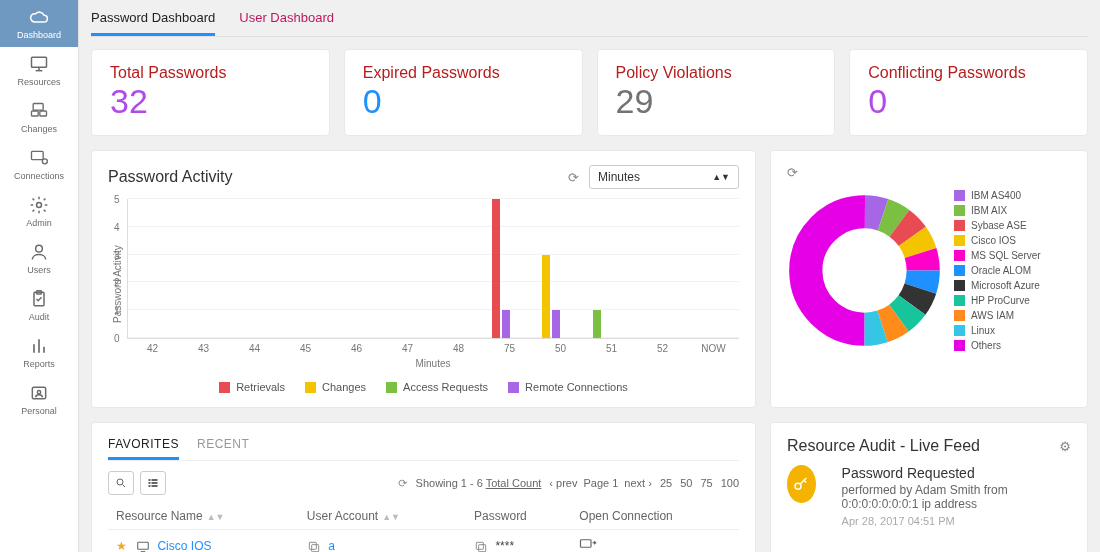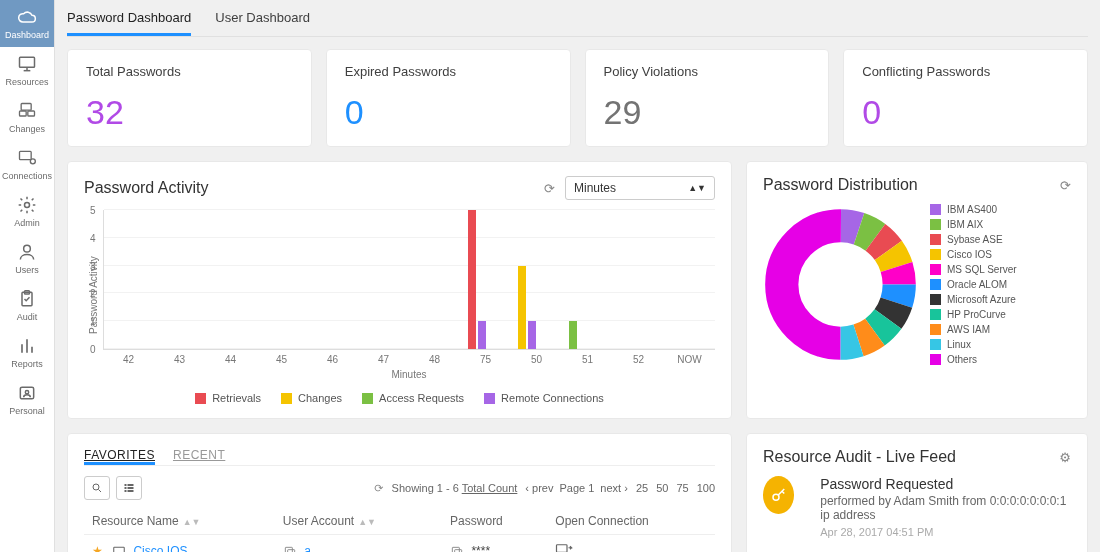--- a/index.html
+++ b/index.html
@@ -1,36 +1,36 @@
 <!DOCTYPE html>
 <html><head>
 <meta charset="utf-8">
 <style>
 * { margin: 0; padding: 0; box-sizing: border-box; }
 body { font-family: -apple-system, BlinkMacSystemFont, "Segoe UI", Arial, sans-serif; background: #f0f0f0; font-size: 13px; color: #333; width: 1100px; height: 552px; overflow: hidden; }
 .app { display: flex; height: 100%; }
 
 
-.sidebar { width: 55px; background: #fff; border-right: 1px solid #e0e0e0; display: flex; flex-direction: column; }
+.sidebar { width: 79px; background: #fff; border-right: 1px solid #e0e0e0; display: flex; flex-direction: column; }
 .side-item { display: flex; flex-direction: column; align-items: center; justify-content: center; padding: 7px 2px; cursor: pointer; color: #6b6b6b; font-size: 9px; gap: 3px; }
 .side-item.active { background: #7099c2; color: #fff; }
 .side-item svg, .side-icon { width: 20px; height: 20px; }
 
 
 .main { flex: 1; padding: 0 12px 12px 12px; overflow: auto; }
 
 
 .top-tabs { display: flex; gap: 24px; padding: 10px 0 0 0; border-bottom: 1px solid #e0e0e0; margin-bottom: 12px; }
-.top-tab { padding-bottom: 8px; font-size: 13px; color: #404040; cursor: pointer; }
+.top-tab { padding-bottom: 8px; font-size: 13px; color: #be185d; cursor: pointer; }
 .top-tab.active { color: #222; border-bottom: 3px solid #1e90ff; font-weight: 500; }
 
 
 .stat-row { display: flex; gap: 14px; margin-bottom: 14px; }
 .stat-card { flex: 1; background: #fff; border: 1px solid #e8e8e8; border-radius: 4px; padding: 14px 18px; }
-.stat-title { font-size: 13px; color: #404040; margin-bottom: 14px; }
+.stat-title { font-size: 16px; color: #b91c1c; margin-bottom: 0; }
 .stat-value { font-size: 34px; font-weight: 400; }
 
 
 .panel-row { display: flex; gap: 14px; margin-bottom: 14px; }
 .panel { background: #fff; border: 1px solid #e8e8e8; border-radius: 4px; padding: 14px 16px; }
 .panel-left { flex: 0 0 665px; }
 .panel-right { flex: 1; }
 .panel-header { display: flex; align-items: center; justify-content: space-between; margin-bottom: 10px; }
 .panel-title { font-size: 16px; color: #333; }
 .panel-controls { display: flex; align-items: center; gap: 10px; }
@@ -53,21 +53,21 @@
 .swatch { width: 11px; height: 11px; }
 
 
 .donut-wrap { display: flex; align-items: center; gap: 12px; }
 .donut { width: 155px; height: 155px; }
 .donut-legend { font-size: 10px; color: #555; display: flex; flex-direction: column; gap: 4px; }
 .donut-legend-item { display: flex; align-items: center; gap: 6px; }
 
 
 .fav-tabs { display: flex; gap: 18px; border-bottom: 1px solid #eee; margin-bottom: 10px; }
-.fav-tab { font-size: 12px; color: #999; cursor: pointer; letter-spacing: 0.5px; text-decoration: underline; }
+.fav-tab { padding-bottom: 6px; font-size: 12px; color: #999; cursor: pointer; letter-spacing: 0.5px; }
 .fav-tab.active { color: #222; border-bottom: 3px solid #1e90ff; }
 .table-toolbar { display: flex; justify-content: space-between; align-items: center; margin-bottom: 8px; font-size: 11px; color: #666; }
 .tb-left { display: flex; gap: 6px; }
 .icon-btn { border: 1px solid #ccc; border-radius: 3px; width: 26px; height: 24px; display: flex; align-items: center; justify-content: center; cursor: pointer; background: #fff; }
 .tb-right { display: flex; align-items: center; gap: 8px; }
 .pager { display: flex; align-items: center; gap: 6px; }
 table.data { width: 100%; border-collapse: collapse; font-size: 12px; }
 table.data th { text-align: left; padding: 6px 8px; color: #666; font-weight: 400; border-bottom: 1px solid #eee; }
 table.data td { padding: 8px; border-bottom: 1px solid #f4f4f4; color: #444; }
 .sort-arrows { color: #bbb; font-size: 9px; margin-left: 4px; }
@@ -257,21 +257,20 @@
             </div>
             <div class="legend-item">
               <span class="swatch" style="background:#a666e6"></span>
               <span>Remote Connections</span>
             </div>
           </div>
       </div>
 
       <div class="panel panel-right">
         <div class="panel-header">
-          <div class="panel-title">Password Distribution</div>
           <span class="refresh-icon">⟳</span>
         </div>
         <div class="donut-wrap">
           <svg class="donut" viewBox="0 0 42 42" id="donut-svg">
               <circle cx="21" cy="21" r="15.9155" fill="transparent" stroke="#a666e6" stroke-width="9" stroke-dasharray="5.000001787820835 95.00003396859587" stroke-dashoffset="25"></circle>
               <circle cx="21" cy="21" r="15.9155" fill="transparent" stroke="#7bc043" stroke-width="9" stroke-dasharray="5.000001787820835 95.00003396859587" stroke-dashoffset="19.999998212179165"></circle>
               <circle cx="21" cy="21" r="15.9155" fill="transparent" stroke="#e94b52" stroke-width="9" stroke-dasharray="5.000001787820835 95.00003396859587" stroke-dashoffset="14.99999642435833"></circle>
               <circle cx="21" cy="21" r="15.9155" fill="transparent" stroke="#f5c400" stroke-width="9" stroke-dasharray="5.000001787820835 95.00003396859587" stroke-dashoffset="9.999994636537494"></circle>
               <circle cx="21" cy="21" r="15.9155" fill="transparent" stroke="#ff00c8" stroke-width="9" stroke-dasharray="5.000001787820835 95.00003396859587" stroke-dashoffset="4.9999928487166585"></circle>
               <circle cx="21" cy="21" r="15.9155" fill="transparent" stroke="#1e90ff" stroke-width="9" stroke-dasharray="5.000001787820835 95.00003396859587" stroke-dashoffset="-0.000008939104176874935"></circle>

